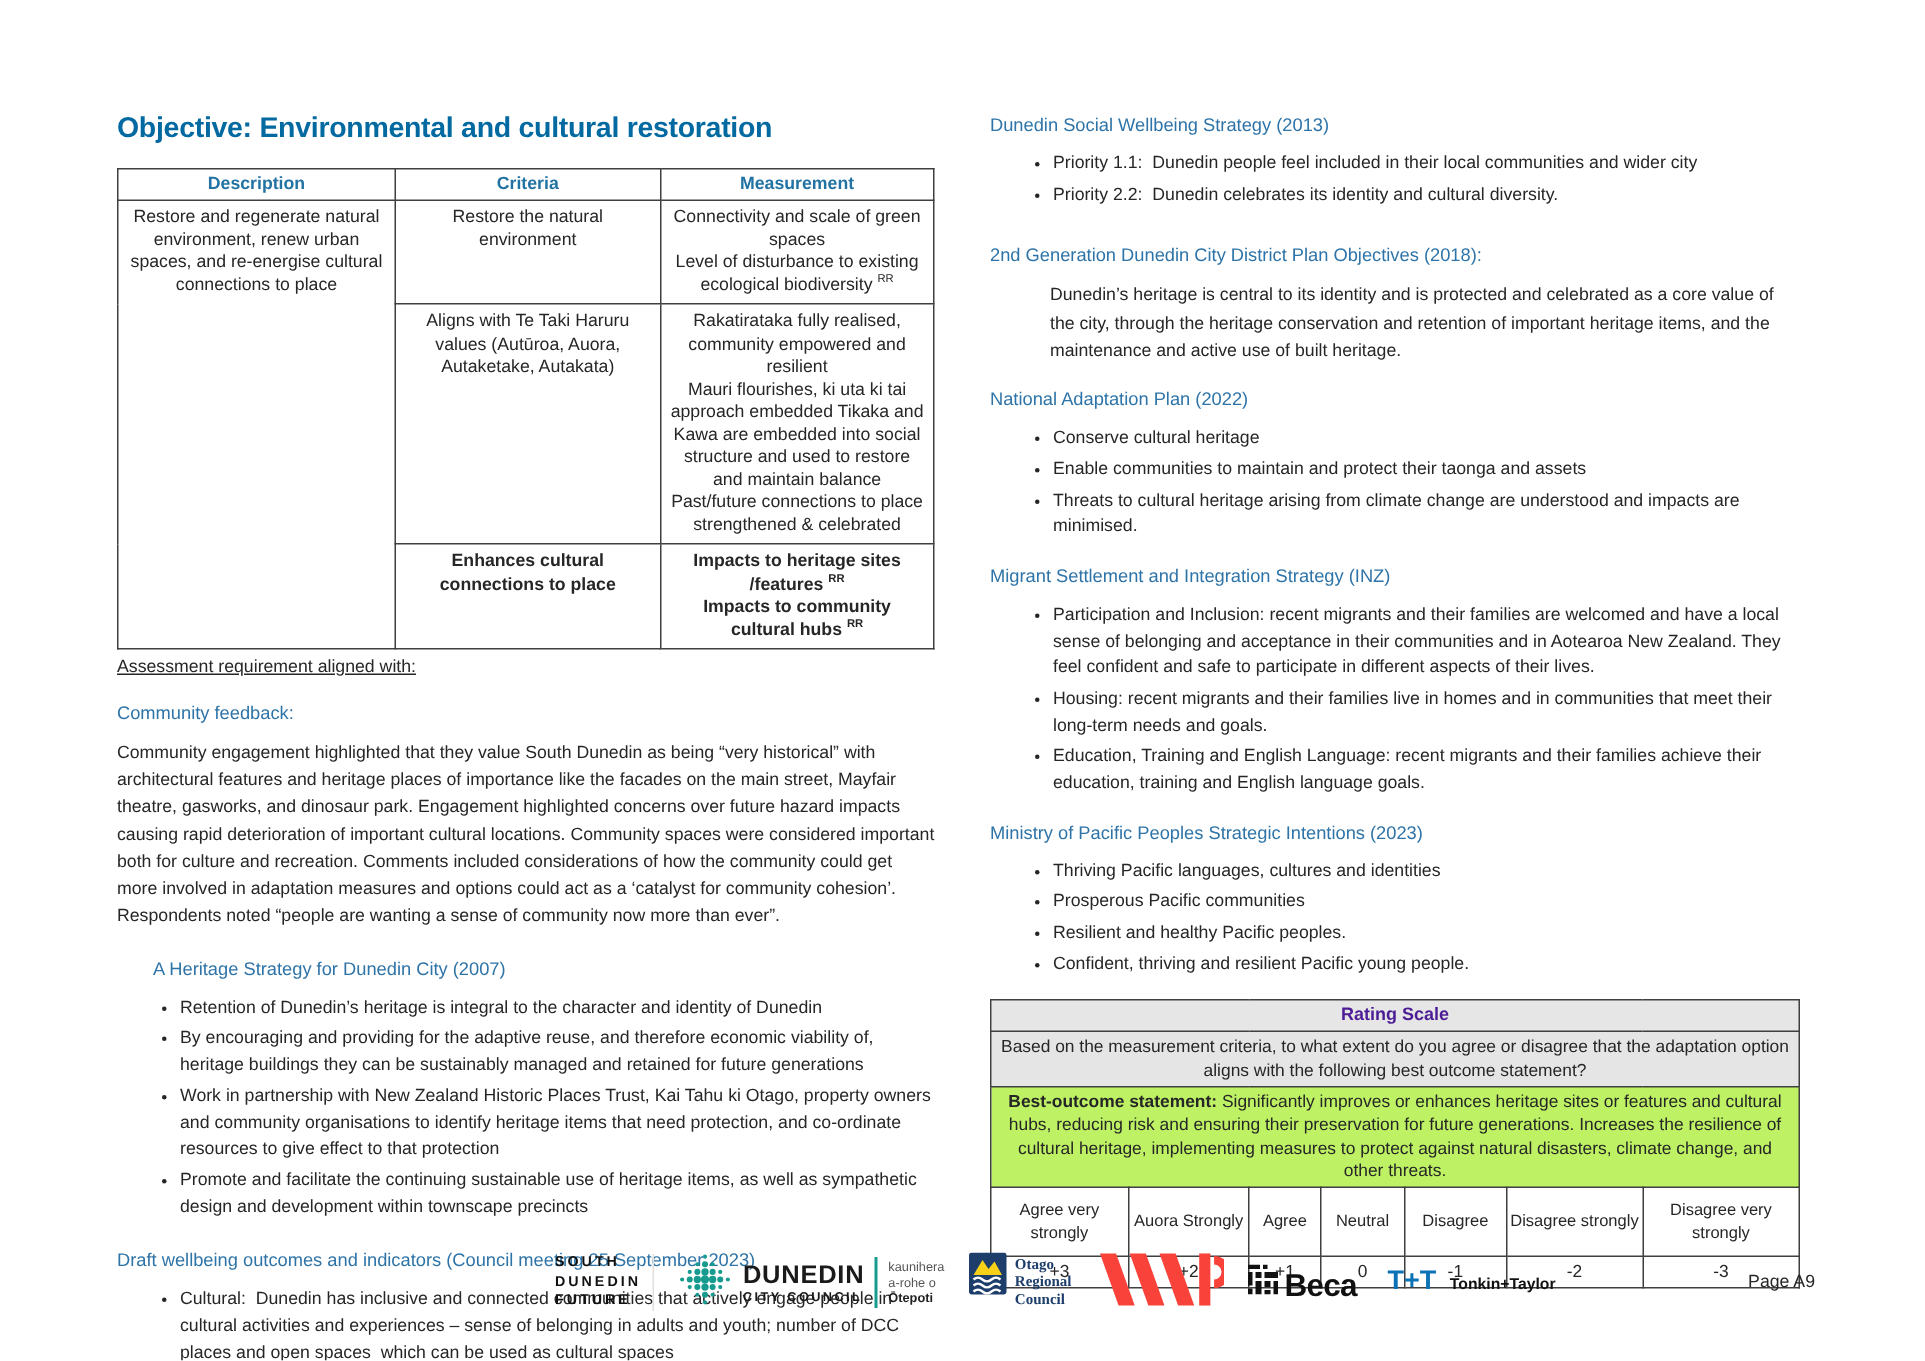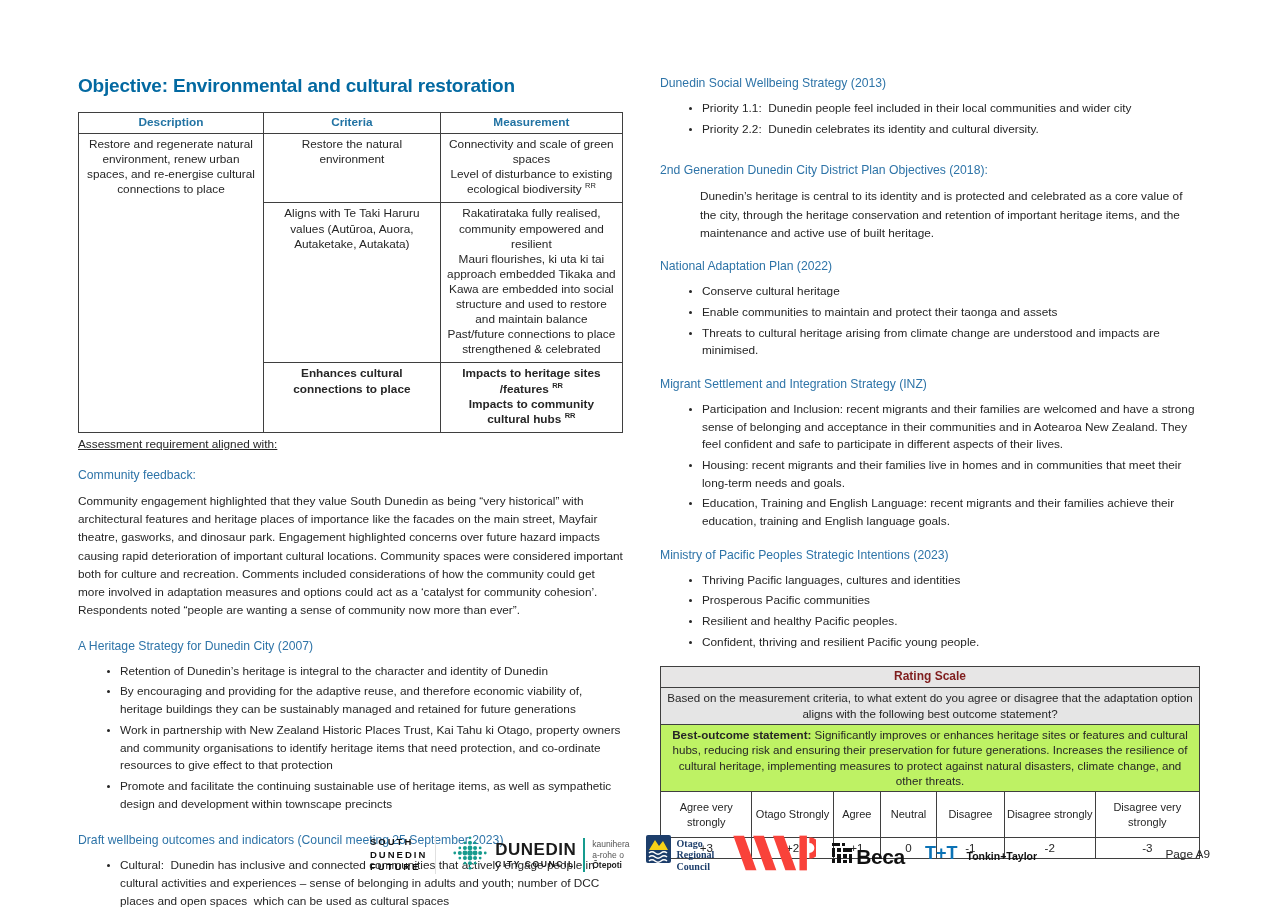--- a/index.html
+++ b/index.html
@@ -26,21 +26,21 @@
   .para { font-size:11.8px; line-height:1.55; }
   .para-indent { margin-left:40px; }
 
   ul.blts { margin:9px 0 9px 0; padding-left:42px; }
   ul.blts li { font-size:11.8px; line-height:1.5; margin-bottom:3px; }
   ul.blts li::marker { font-size:10px; }
 
   
   table.rtable { width:100%; border-collapse:collapse; font-size:11.6px; margin-top:14px; }
   table.rtable td { border:1px solid #3f3f3f; text-align:center; padding:2px 5px 3px 5px; vertical-align:middle; line-height:1.32; }
-  table.rtable td.rt-title { background:#E7E6E6; color:#7f1d1d; font-weight:bold; font-size:12px; }
+  table.rtable td.rt-title { background:#E7E6E6; color:#4c1d95; font-weight:bold; font-size:12px; }
   table.rtable td.rt-q { background:#e5e5e5; }
   table.rtable td.rt-best { background:#bef264; }
   table.rtable td.rt-label { height:46px; font-size:11px; padding:2px 2px; }
   table.rtable td.rt-val { padding:2px 2px 3px 2px; }
 
   
   .logo-strip { position:absolute; left:370px; top:826px; height:58px; display:flex; align-items:center; gap:16px; }
   .page-num { position:absolute; right:73px; top:847px; font-size:11.8px; }
 
   .logo-sdf { font-weight:bold; font-size:9.5px; letter-spacing:2px; line-height:1.3; color:#111; border-right:1px solid #e0e0e0; padding-right:8px; }
@@ -102,21 +102,21 @@
           </td>
         </tr>
       </tbody>
     </table>
 
     <div class="assess-note">Assessment requirement aligned with:</div>
 
     <div class="sec-heading">Community feedback:</div>
     <div class="para">Community engagement highlighted that they value South Dunedin as being “very historical” with architectural features and heritage places of importance like the facades on the main street, Mayfair theatre, gasworks, and dinosaur park. Engagement highlighted concerns over future hazard impacts causing rapid deterioration of important cultural locations. Community spaces were considered important both for culture and recreation. Comments included considerations of how the community could get more involved in adaptation measures and options could act as a ‘catalyst for community cohesion’. Respondents noted “people are wanting a sense of community now more than ever”.</div>
 
-    <div class="sec-heading" style="margin-top:19px;">A Heritage Strategy for Dunedin City (2007)</div>
+    <div class="sec-heading" style="margin-top:19px;margin-left:24px;">A Heritage Strategy for Dunedin City (2007)</div>
     <ul class="blts">
       <li>Retention of Dunedin’s heritage is integral to the character and identity of Dunedin</li>
       <li>By encouraging and providing for the adaptive reuse, and therefore economic viability of, heritage buildings they can be sustainably managed and retained for future generations</li>
       <li>Work in partnership with New Zealand Historic Places Trust, Kai Tahu ki Otago, property owners and community organisations to identify heritage items that need protection, and co-ordinate resources to give effect to that protection</li>
       <li>Promote and facilitate the continuing sustainable use of heritage items, as well as sympathetic design and development within townscape precincts</li>
     </ul>
 
     <div class="sec-heading" style="margin-top:20px;">Draft wellbeing outcomes and indicators (Council meeting 25 September 2023)</div>
     <ul class="blts">
       <li>Cultural:&nbsp; Dunedin has inclusive and connected communities that actively engage people in cultural activities and experiences – sense of belonging in adults and youth; number of DCC places and open spaces&nbsp; which can be used as cultural spaces</li>
@@ -135,21 +135,21 @@
 
     <div class="sec-heading" style="margin-top:17px;">National Adaptation Plan (2022)</div>
     <ul class="blts">
       <li>Conserve cultural heritage</li>
       <li>Enable communities to maintain and protect their taonga and assets</li>
       <li>Threats to cultural heritage arising from climate change are understood and impacts are minimised.</li>
     </ul>
 
     <div class="sec-heading">Migrant Settlement and Integration Strategy (INZ)</div>
     <ul class="blts">
-      <li>Participation and Inclusion: recent migrants and their families are welcomed and have a strong sense of belonging and acceptance in their communities and in Aotearoa New Zealand. They feel confident and safe to participate in different aspects of their lives.</li>
+      <li>Participation and Inclusion: recent migrants and their families are welcomed and have a local sense of belonging and acceptance in their communities and in Aotearoa New Zealand. They feel confident and safe to participate in different aspects of their lives.</li>
       <li>Housing: recent migrants and their families live in homes and in communities that meet their long-term needs and goals.</li>
       <li>Education, Training and English Language: recent migrants and their families achieve their education, training and English language goals.</li>
     </ul>
 
     <div class="sec-heading">Ministry of Pacific Peoples Strategic Intentions (2023)</div>
     <ul class="blts">
       <li>Thriving Pacific languages, cultures and identities</li>
       <li>Prosperous Pacific communities</li>
       <li>Resilient and healthy Pacific peoples.</li>
       <li>Confident, thriving and resilient Pacific young people.</li>
@@ -161,21 +161,21 @@
           <td class="rt-title" colspan="7">Rating Scale</td>
         </tr>
         <tr>
           <td class="rt-q" colspan="7">Based on the measurement criteria, to what extent do you agree or disagree that the adaptation option aligns with the following best outcome statement?</td>
         </tr>
         <tr>
           <td class="rt-best" colspan="7"><b>Best-outcome statement:</b><span> Significantly improves or enhances heritage sites or features and cultural hubs, reducing risk and ensuring their preservation for future generations. Increases the resilience of cultural heritage, implementing measures to protect against natural disasters, climate change, and other threats.</span></td>
         </tr>
         <tr>
           <td class="rt-label">Agree very strongly</td>
-          <td class="rt-label">Otago Strongly</td>
+          <td class="rt-label">Auora Strongly</td>
           <td class="rt-label">Agree</td>
           <td class="rt-label">Neutral</td>
           <td class="rt-label">Disagree</td>
           <td class="rt-label">Disagree strongly</td>
           <td class="rt-label">Disagree very strongly</td>
         </tr>
         <tr>
           <td class="rt-val">+3</td>
           <td class="rt-val">+2</td>
           <td class="rt-val">+1</td>

